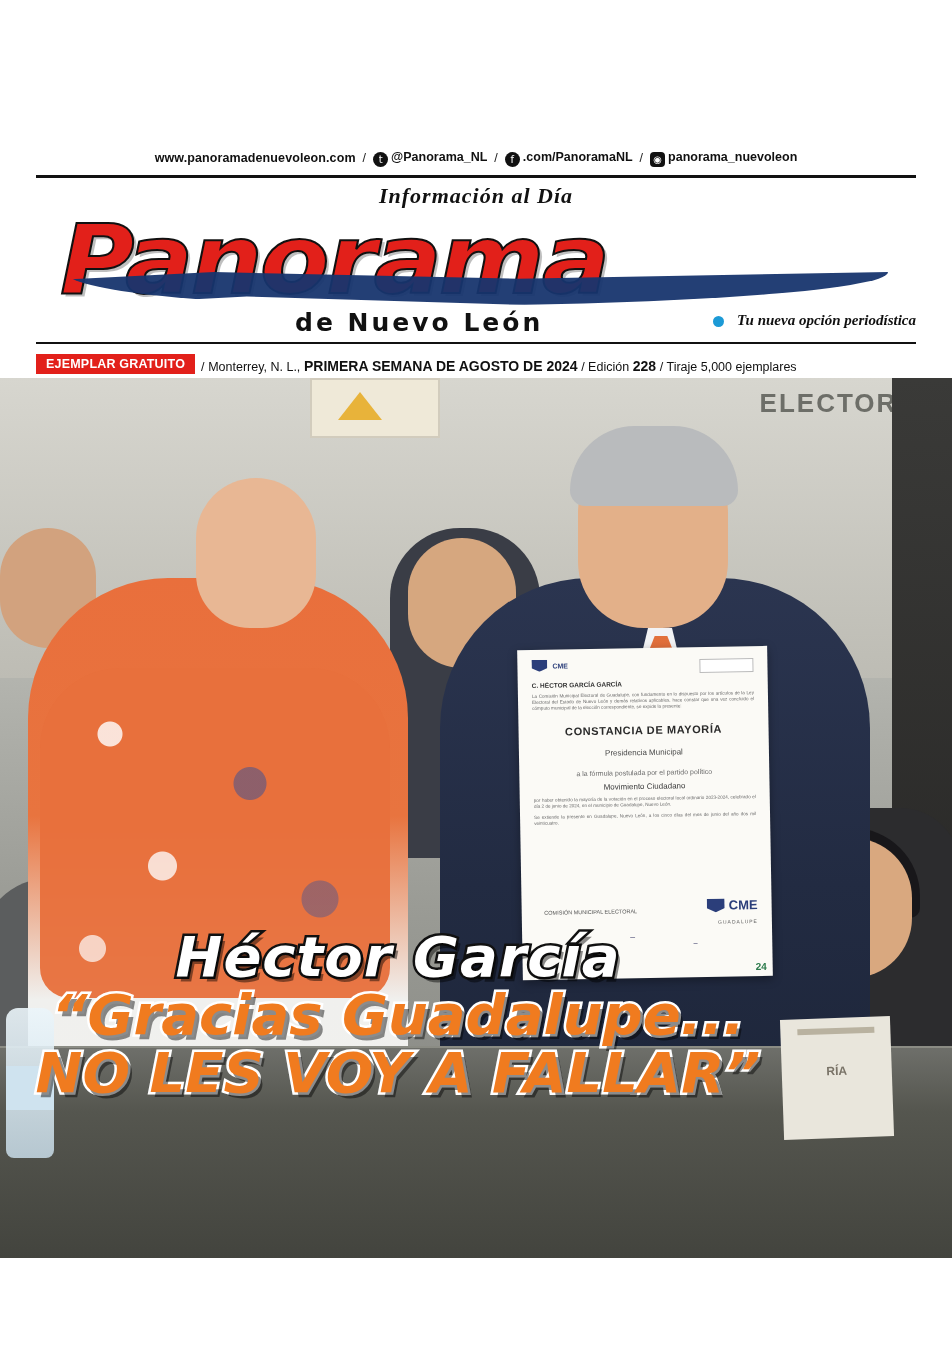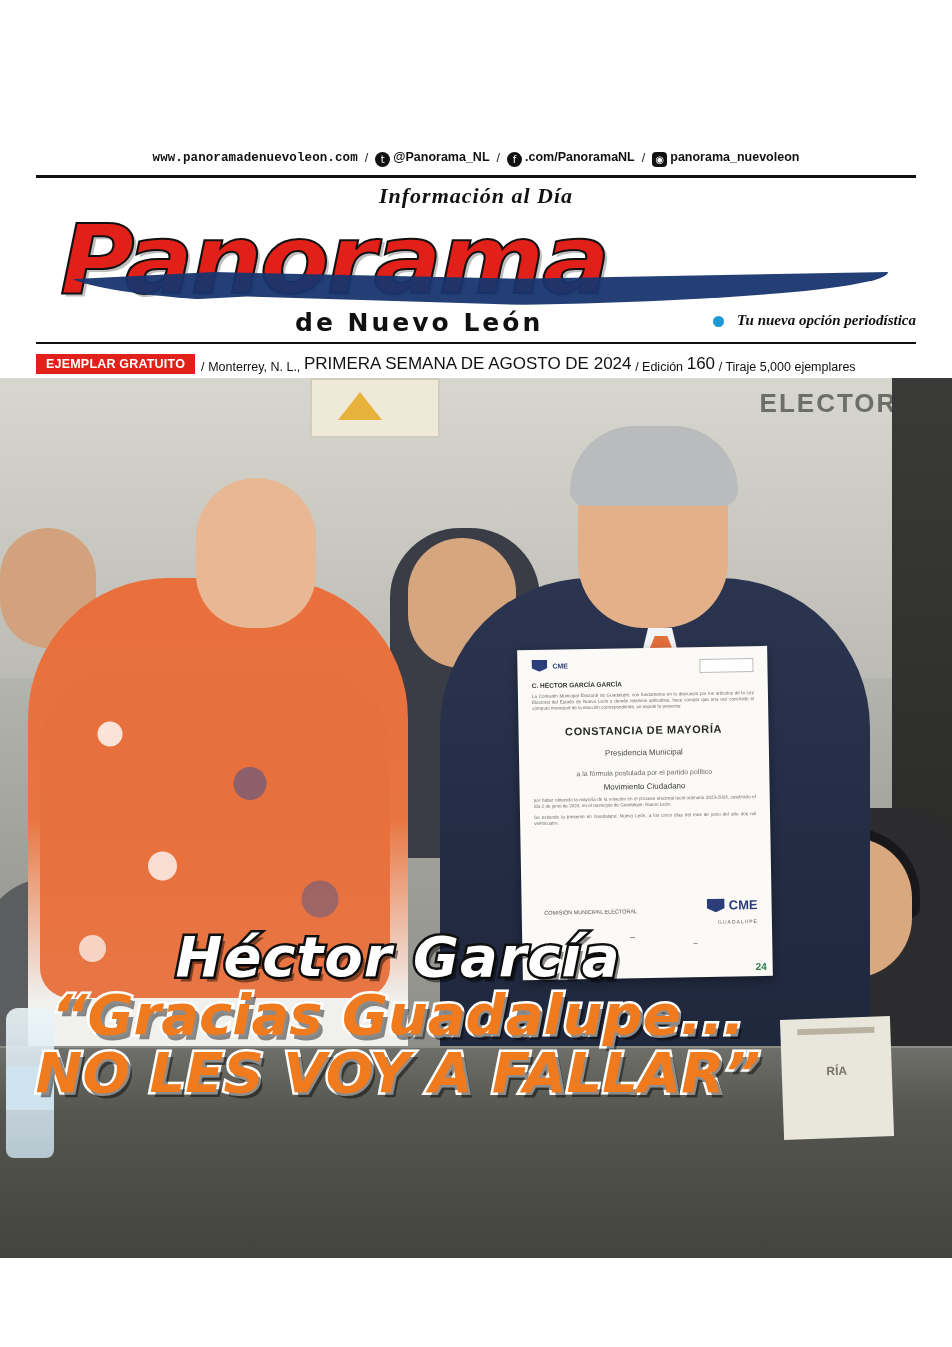--- a/index.html
+++ b/index.html
@@ -33,21 +33,20 @@
     align-items: center;
     justify-content: center;
     gap: 6px;
     font-size: 12.5px;
     color: #111;
   }
   .social-bar .site {
     font-weight: bold;
     letter-spacing: .1px;
     font-size: 12.5px;
-    font-family: Liberation Mono, monospace;
   }
   .social-bar .sep { color: #222; padding: 0 1px; }
   .social-bar .handle { font-weight: bold; font-size: 12.5px; margin-top: 20px; }
   .ico {
     display: inline-block;
     width: 15px; height: 15px;
     border-radius: 50%;
     background: #111;
     color: #fff;
     font-size: 10px;
@@ -167,21 +166,21 @@
   .badge-free {
     background: #e2201a;
     color: #fff;
     font-weight: bold;
     font-size: 12.5px;
     padding: 3px 10px;
     letter-spacing: .2px;
     margin-right: 6px;
   }
   .issue-bar .plain { font-size: 12.5px; }
-  .issue-bar .bold { font-weight: normal; font-size: 17px; margin-top: 46px; }
+  .issue-bar .bold { font-weight: bold; font-size: 14px; margin-top: 46px; }
 
   
   .photo {
     position: absolute;
     left: 0;
     top: 378px;
     width: 952px;
     height: 880px;
     overflow: hidden;
     background: #8c8e8b;
@@ -517,21 +516,21 @@
   </div>
 
   <div class="rule mid"></div>
 
   <div class="issue-bar">
     <span class="badge-free">EJEMPLAR GRATUITO</span>
     <span class="plain">/</span>&nbsp;
     <span class="plain">Monterrey, N. L.,</span>&nbsp;
     <span class="bold">PRIMERA SEMANA DE AGOSTO DE 2024</span>&nbsp;
     <span class="plain">/ Edición</span>&nbsp;
-    <span class="bold">160</span>&nbsp;
+    <span class="bold">228</span>&nbsp;
     <span class="plain">/ Tiraje 5,000 ejemplares</span>
   </div>
 
   <div class="photo">
     <div class="bg-wall"></div>
     <div class="bg-panel"></div>
     <div class="bg-banner">
         <div class="chev"></div>
       </div>
     <div class="bg-text-right">ELECTORAL</div>

